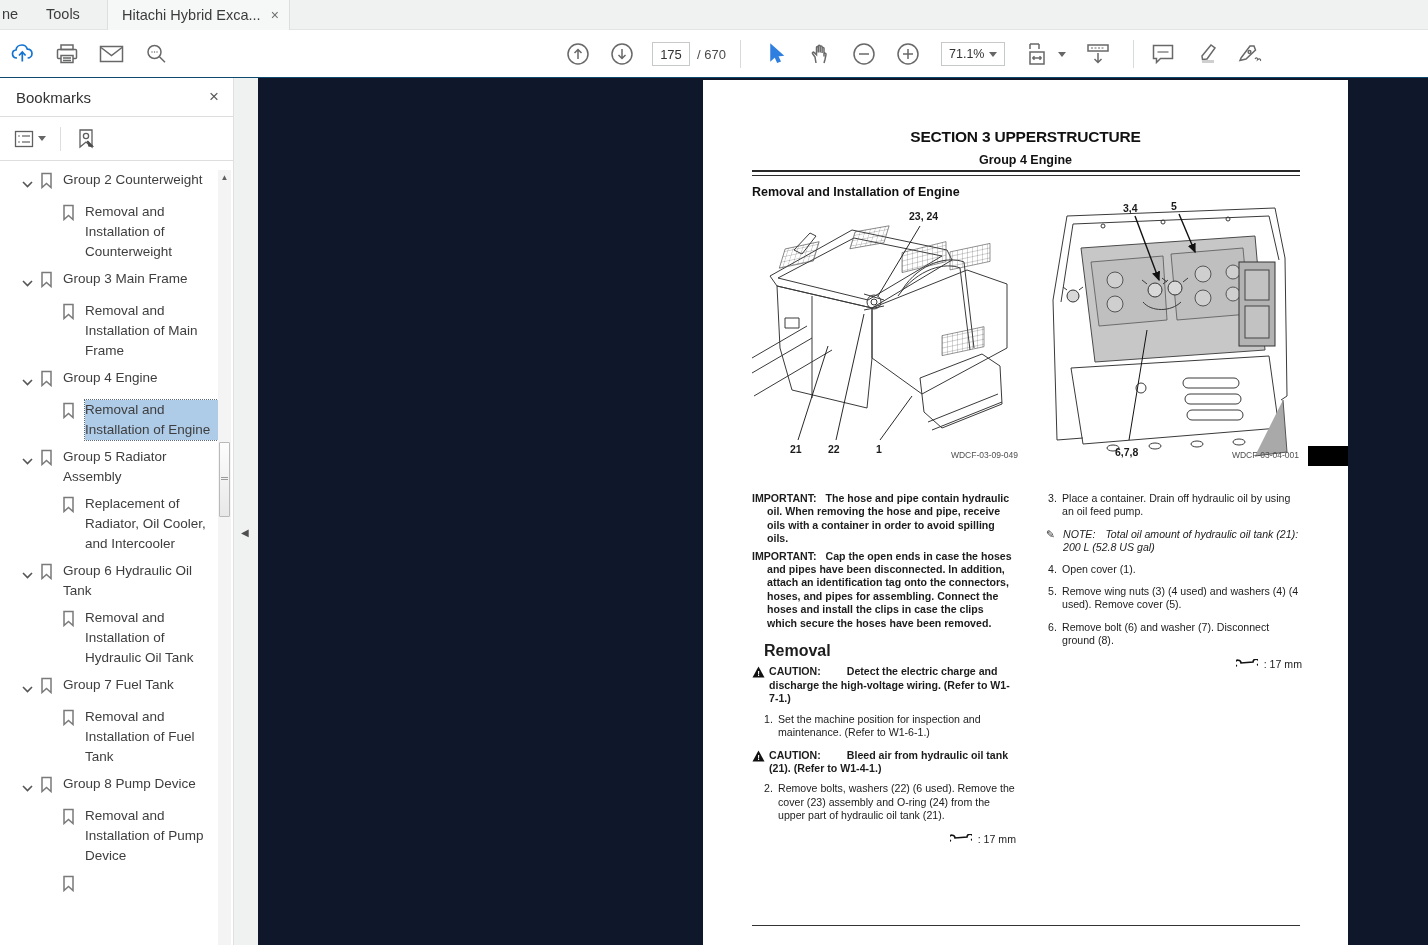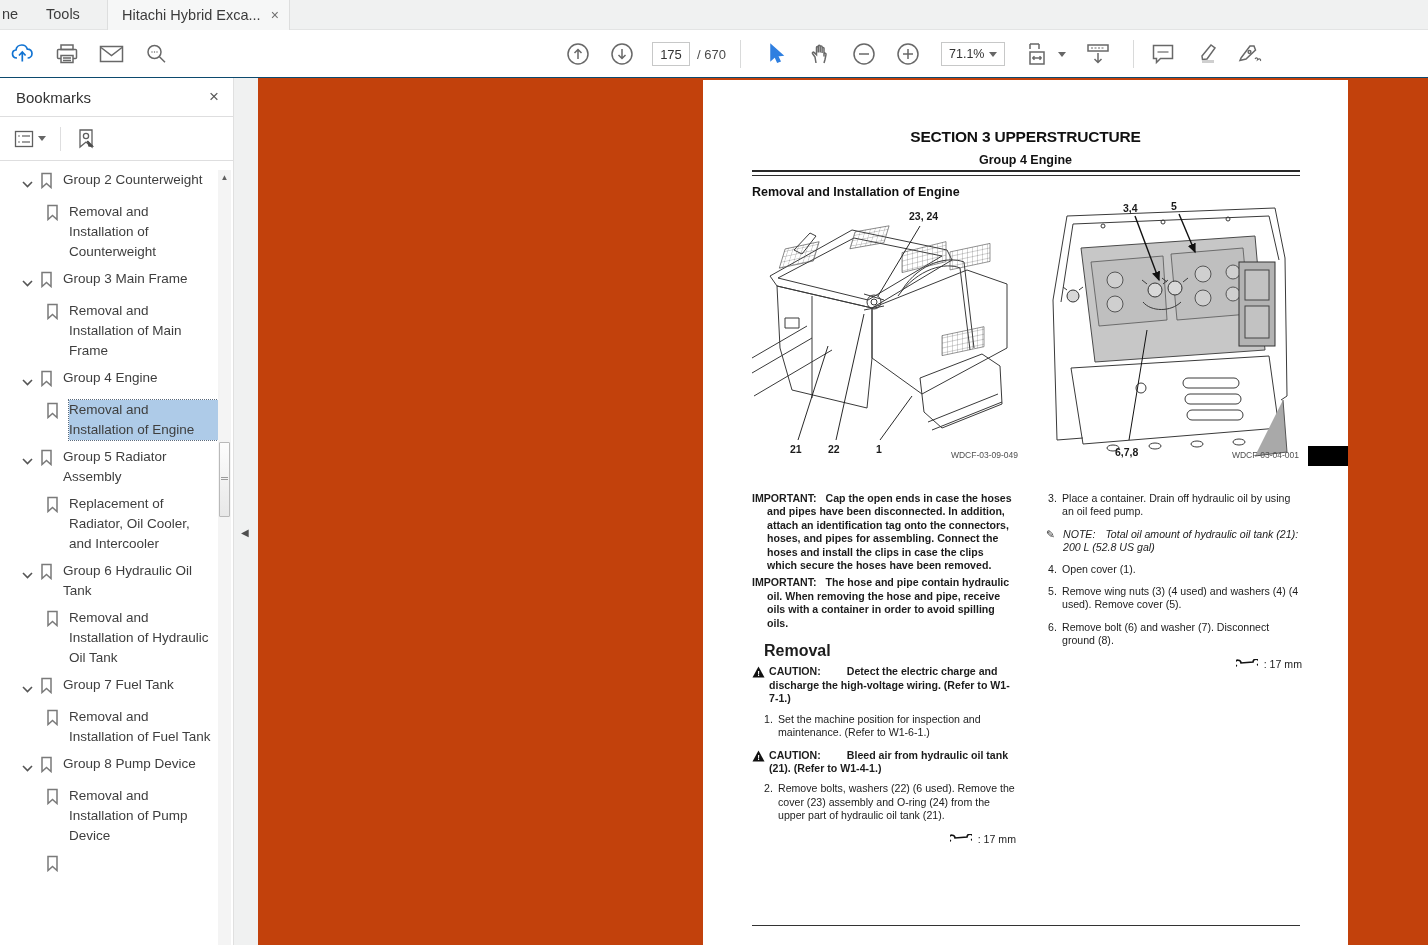--- a/index.html
+++ b/index.html
@@ -47,21 +47,21 @@
                  border-bottom:1px solid #dededf; }
   .ptool { display:flex; align-items:center; gap:4px; padding:4px; cursor:pointer; }
   .ptool svg { stroke:#5f5f5f; fill:none; stroke-width:1.3; }
   .ptool-sep { width:1px; height:24px; background:#dededf; }
 
   .tree { position:absolute; top:92px; left:0; right:15px; bottom:0; overflow:hidden;
           font-size:13.5px; color:#3e3e3e; }
   .trow { display:flex; align-items:flex-start; margin-bottom:7px; line-height:20px; cursor:pointer; }
   .trow .chev { width:16px; margin-left:22px; margin-top:4px; flex:none; }
   .trow .chev svg { stroke:#555; fill:none; stroke-width:1.6; }
-  .trow.child { padding-left:44px; }
+  .trow.child { padding-left:60px; }
   .trow .ribbon { width:15px; margin:2px 8px 0 2px; flex:none; }
   .trow .ribbon svg { stroke:#7a7a7a; fill:none; stroke-width:1.5; }
   .trow .lbl { flex:1; padding-right:4px; }
   .trow.selected .lbl { background:#aecbe8; outline:1px dotted #51central6b85; outline:1px dotted #5b6b7d; }
 
   
   .pscroll { position:absolute; top:92px; right:2px; width:13px; bottom:0; background:#f4f4f4; }
   .pscroll .up { position:absolute; top:0; left:0; width:13px; height:15px; color:#606060;
                  font-size:8px; text-align:center; line-height:15px; cursor:pointer; }
   .pscroll .thumb { position:absolute; top:272px; left:1px; width:11px; height:75px;
@@ -69,21 +69,21 @@
                     border-radius:1px; cursor:pointer; }
   .thumb-grip { margin:34px auto 0; width:7px; border-top:1px solid #9a9a9a;
                 border-bottom:1px solid #9a9a9a; height:3px; }
 
   
   .gutter { position:relative; width:25px; height:100%; background:#f0f1f1; flex:none;
             border-left:1px solid #e0e0e0; }
   .collapse-arrow { position:absolute; top:449px; left:7px; color:#4f4f4f; font-size:10px; cursor:pointer; }
 
   
-  .viewer { position:relative; flex:1; height:100%; background:#c2410c; overflow:hidden; }
+  .viewer { position:relative; flex:1; height:100%; background:#0f172a; overflow:hidden; }
   .pdf-page { position:absolute; left:445px; top:2px; width:645px; height:885px; background:#ffffff;
               color:#111; }
   .sec-title { position:absolute; top:48px; left:0; width:100%; text-align:center;
                font-size:15.5px; font-weight:700; letter-spacing:-0.2px; }
   .grp-title { position:absolute; top:73px; left:0; width:100%; text-align:center;
                font-size:12.5px; font-weight:700; }
   .dbl-rule { position:absolute; top:90px; left:49px; width:548px; height:6px;
               border-top:2px solid #2a2a2a; border-bottom:1px solid #2a2a2a; }
   .pg-heading { position:absolute; top:105px; left:49px; font-size:12.5px; font-weight:700; }
 
@@ -501,24 +501,24 @@
           <text x="128" y="10" font-size="10.5" font-weight="bold">5</text>
           <text x="72" y="256" font-size="10.5" font-weight="bold">6,7,8</text>
           <text x="256" y="258" text-anchor="end" class="cap">WDCF-03-04-001</text>
         </svg>
       </div>
 
       <div class="black-marker"></div>
 
       <div class="col col-l">
         <p class="imp">
-          <span class="implbl">IMPORTANT:</span><span>Cap the open ends in case the hoses and pipes have been disconnected. In addition, attach an identification tag onto the connectors, hoses, and pipes for assembling. Connect the hoses and install the clips in case the clips which secure the hoses have been removed.</span>
+          <span class="implbl">IMPORTANT:</span><span>The hose and pipe contain hydraulic oil. When removing the hose and pipe, receive oils with a container in order to avoid spilling oils.</span>
         </p>
         <p class="imp">
-          <span class="implbl">IMPORTANT:</span><span>The hose and pipe contain hydraulic oil. When removing the hose and pipe, receive oils with a container in order to avoid spilling oils.</span>
+          <span class="implbl">IMPORTANT:</span><span>Cap the open ends in case the hoses and pipes have been disconnected. In addition, attach an identification tag onto the connectors, hoses, and pipes for assembling. Connect the hoses and install the clips in case the clips which secure the hoses have been removed.</span>
         </p>
         <div class="subhead">Removal</div>
         <p class="caution">
           <span class="cicon">
             <svg width="13" height="12" viewBox="0 0 13 12">
                 <path d="M6.5,0.5 L12.5,11.5 L0.5,11.5 Z" fill="#111"></path>
                 <text x="6.5" y="10" text-anchor="middle" font-size="8" font-weight="bold" fill="#fff">!</text>
               </svg>
           </span>
           <span class="clbl">CAUTION:</span><span>Detect the electric charge and discharge the high-voltage wiring. (Refer to W1-7-1.)</span>

